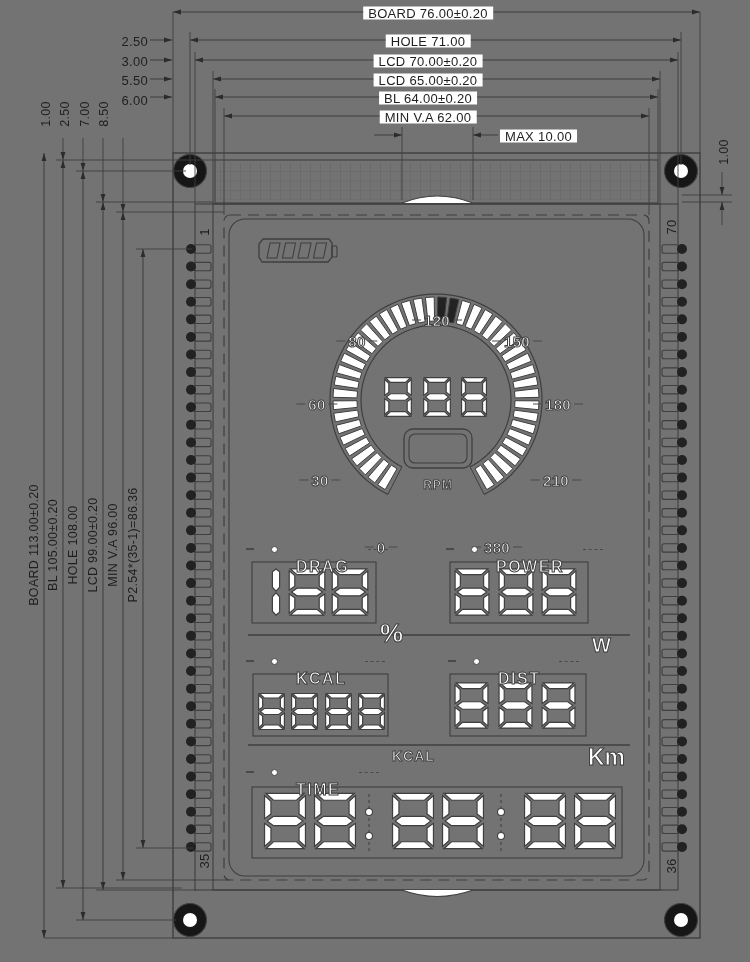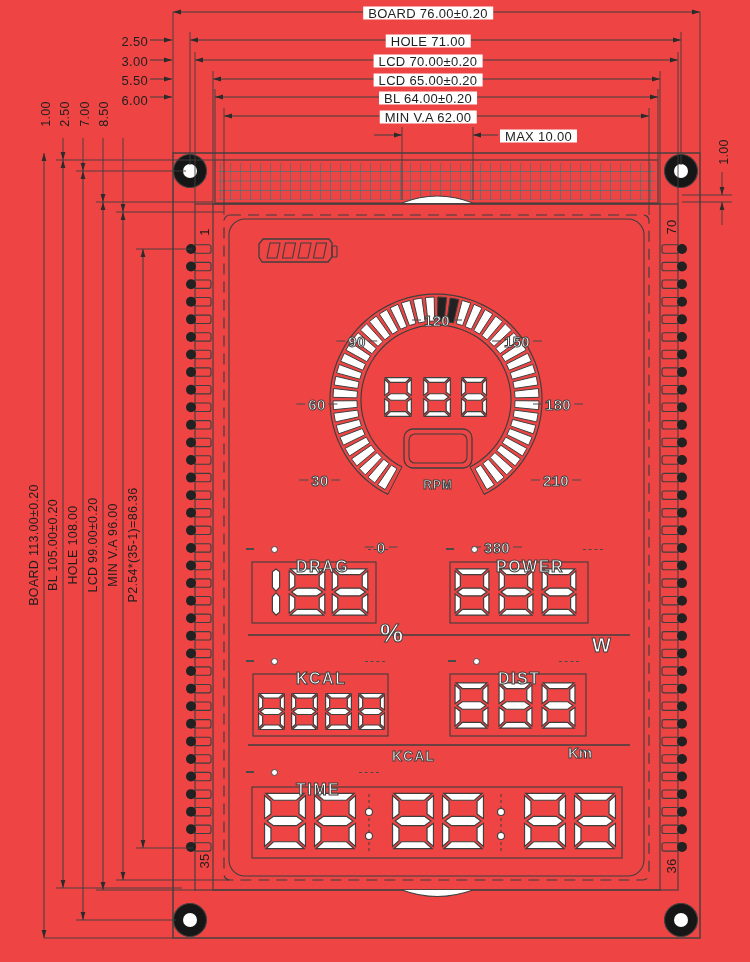--- a/index.html
+++ b/index.html
@@ -1,16 +1,16 @@
 <!DOCTYPE html>
 <html><head>
 <meta charset="utf-8">
 <style>
   html,body{margin:0;padding:0;background:#fff;}
-  .canvas{position:relative;width:750px;height:962px;background:#ef4444;overflow:hidden;
+  .canvas{position:relative;width:750px;height:962px;background:#737373;overflow:hidden;
           font-family:"Liberation Sans",sans-serif;color:#222;}
   svg#geo{position:absolute;left:0;top:0;}
   .lbl{position:absolute;white-space:nowrap;font-size:13px;color:#1f1f1f;letter-spacing:.3px;line-height:1;}
   .ctr{transform:translate(-50%,-50%);}
   .bg{background:#fff;padding:0 5px;}
   .rot{transform:translate(-50%,-50%) rotate(-90deg);}
   .rt{transform:translate(-100%,-50%);}
   .sm{font-size:12.5px;}
   .gnum{display:flex;align-items:center;font-size:15px;}
   .gnum::before,.gnum::after{content:"";display:block;width:9px;height:1.5px;background:#4a4a4a;margin:0 3px;}
@@ -612,21 +612,21 @@
   <div class="lbl ctr gnum lcd" style="left:381px;top:511px">
       <span>0</span>
     </div>
   <div class="lbl ctr gnum lcd" style="left:320px;top:444px">
       <span>30</span>
     </div>
   <div class="lbl ctr gnum lcd" style="left:317px;top:368px">
       <span>60</span>
     </div>
   <div class="lbl ctr gnum lcd" style="left:357px;top:305px">
-      <span>90</span>
+      <span>80</span>
     </div>
   <div class="lbl ctr gnum lcd" style="left:437px;top:284px">
       <span>120</span>
     </div>
   <div class="lbl ctr gnum lcd" style="left:517px;top:305px">
       <span>150</span>
     </div>
   <div class="lbl ctr gnum lcd" style="left:558px;top:368px">
       <span>180</span>
     </div>
@@ -666,14 +666,14 @@
   <div class="sec" style="left:246px;top:772px">
     <span class="l1"></span>
       <span class="dot"></span>
     <span class="t lcd">TIME</span>
     <span class="tail"></span>
   </div>
 
   <div class="unit lcd" style="left:380px;top:582px;font-size:26px">%</div>
   <div class="unit lcd" style="left:592px;top:598px;font-size:20px">W</div>
   <div class="unit lcd" style="left:392px;top:712px;font-size:14px;letter-spacing:1px">KCAL</div>
-  <div class="unit lcd" style="left:568px;top:708px;font-size:15px">Km</div>
+  <div class="unit lcd" style="left:588px;top:708px;font-size:23px">Km</div>
 </div>
 
 </body></html>

